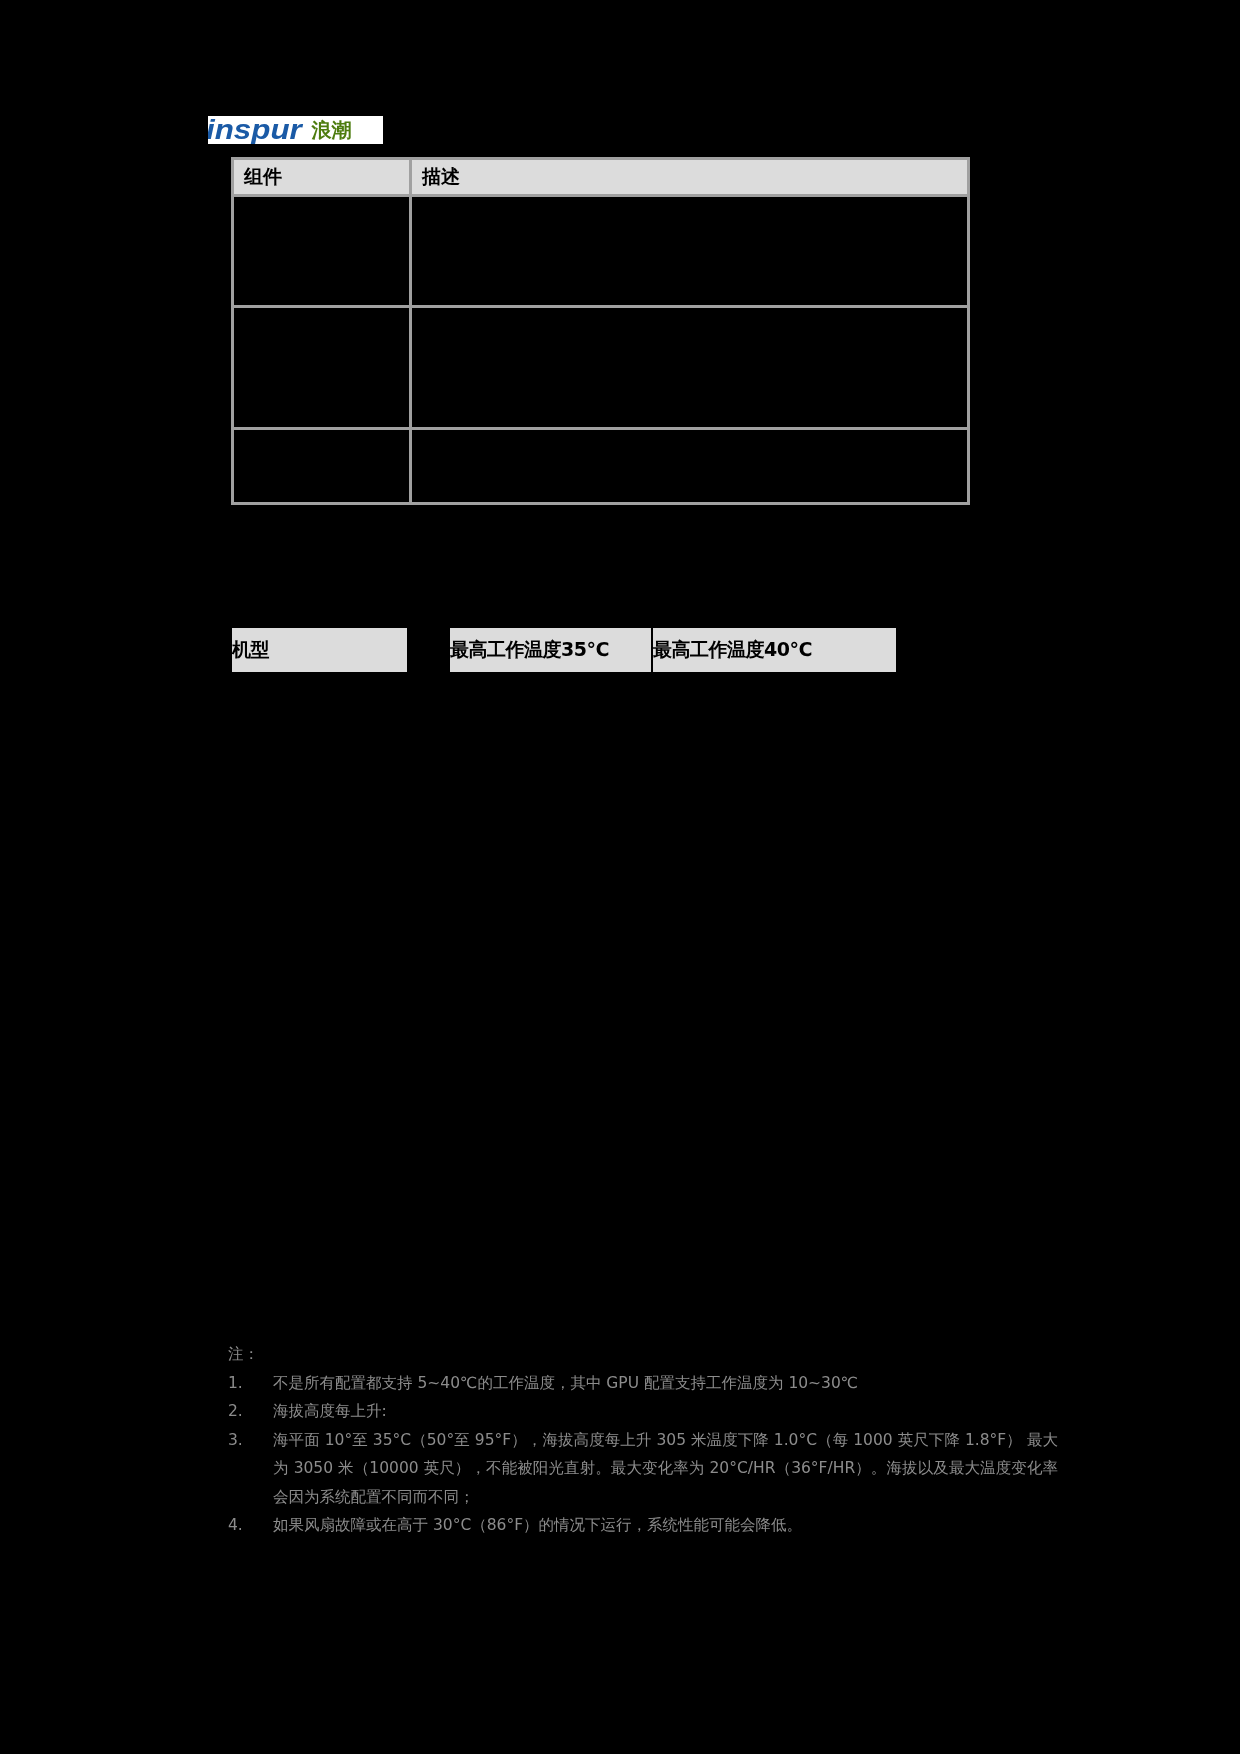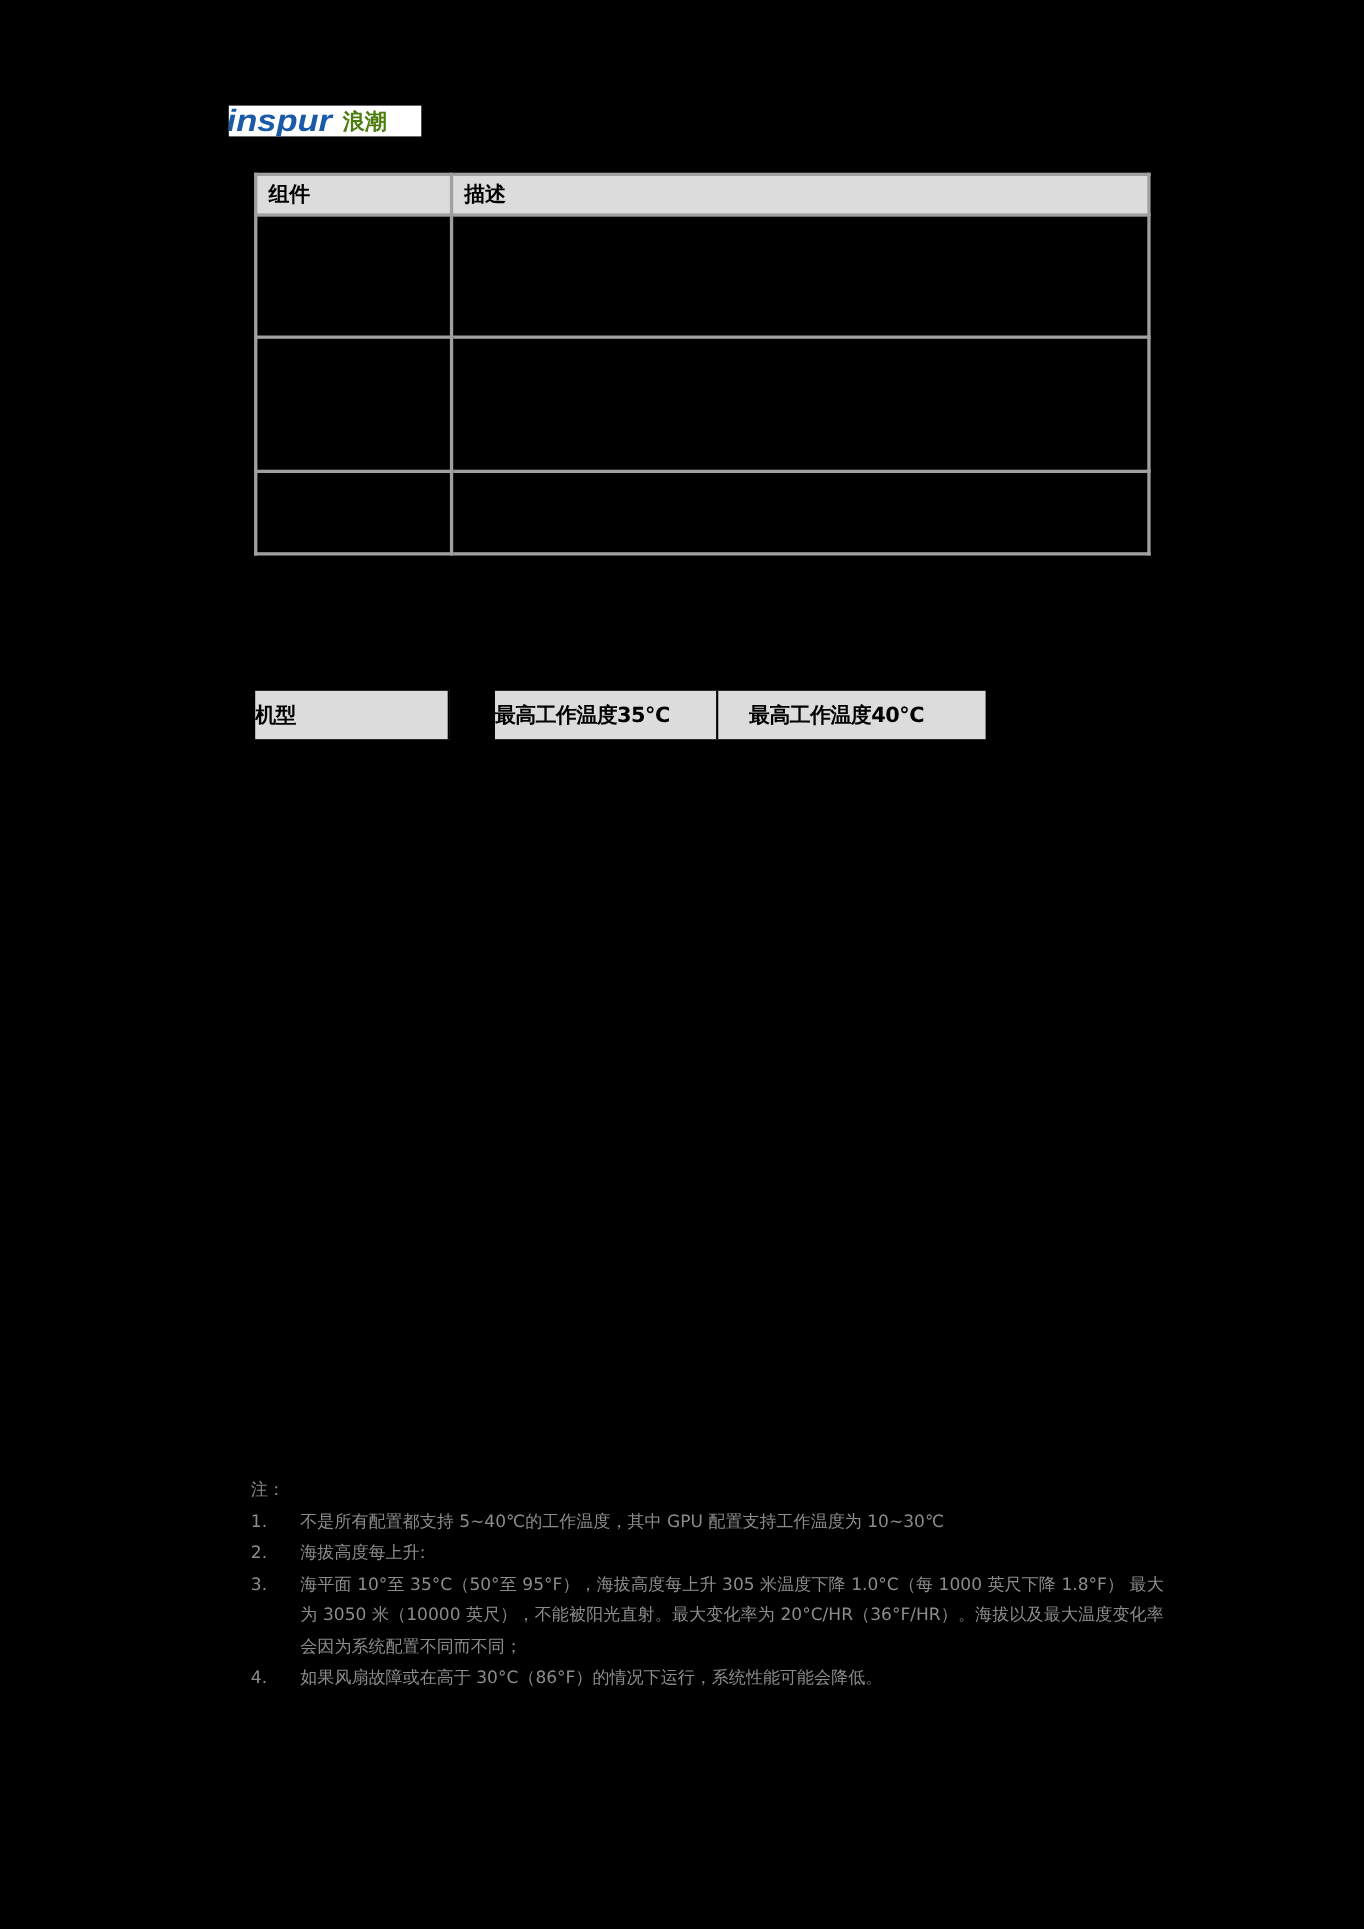--- a/index.html
+++ b/index.html
@@ -10,21 +10,21 @@
     body {
       width: 1240px;
       height: 1754px;
       position: relative;
       overflow: hidden;
       font-family: "DejaVu Sans", "Liberation Sans", sans-serif;
     }
     .logo {
       position: absolute;
       left: 208px;
-      top: 96px;
+      top: 116px;
       width: 175px;
       height: 28px;
       background: #ffffff;
       display: flex;
       align-items: center;
       overflow: hidden;
     }
     .logo-en {
       font-family: "Liberation Sans", sans-serif;
       font-style: italic;
@@ -44,21 +44,21 @@
       font-weight: bold;
       margin-left: 20px;
       line-height: 28px;
     }
 
     
     .table1 {
       position: absolute;
       left: 231px;
       top: 157px;
-      width: 815px;
+      width: 739px;
       border-collapse: collapse;
       border: 3px solid #a0a0a0;
       box-sizing: border-box;
     }
     .table1 td, .table1 th {
       border: 3px solid #a0a0a0;
       padding: 0;
       box-sizing: border-box;
     }
     .table1 th {
@@ -96,21 +96,21 @@
       font-size: 19px;
       color: #000;
       box-sizing: border-box;
       border-right: 2px solid #000;
       letter-spacing: -0.5px;
     }
     .t2-cell:last-child { border-right: none; }
     .t2-c1 { width: 177px; }
     .t2-c2 { width: 203px; }
     .t2-c3 { width: 203px; margin-left: 41px; }
-    .t2-c4 { width: 243px; padding-left: 28px; }
+    .t2-c4 { width: 243px; }
 
     
     .notes {
       position: absolute;
       left: 228px;
       top: 1340px;
       width: 830px;
       color: #8c8c8c;
       font-size: 15.5px;
       line-height: 28.5px;

